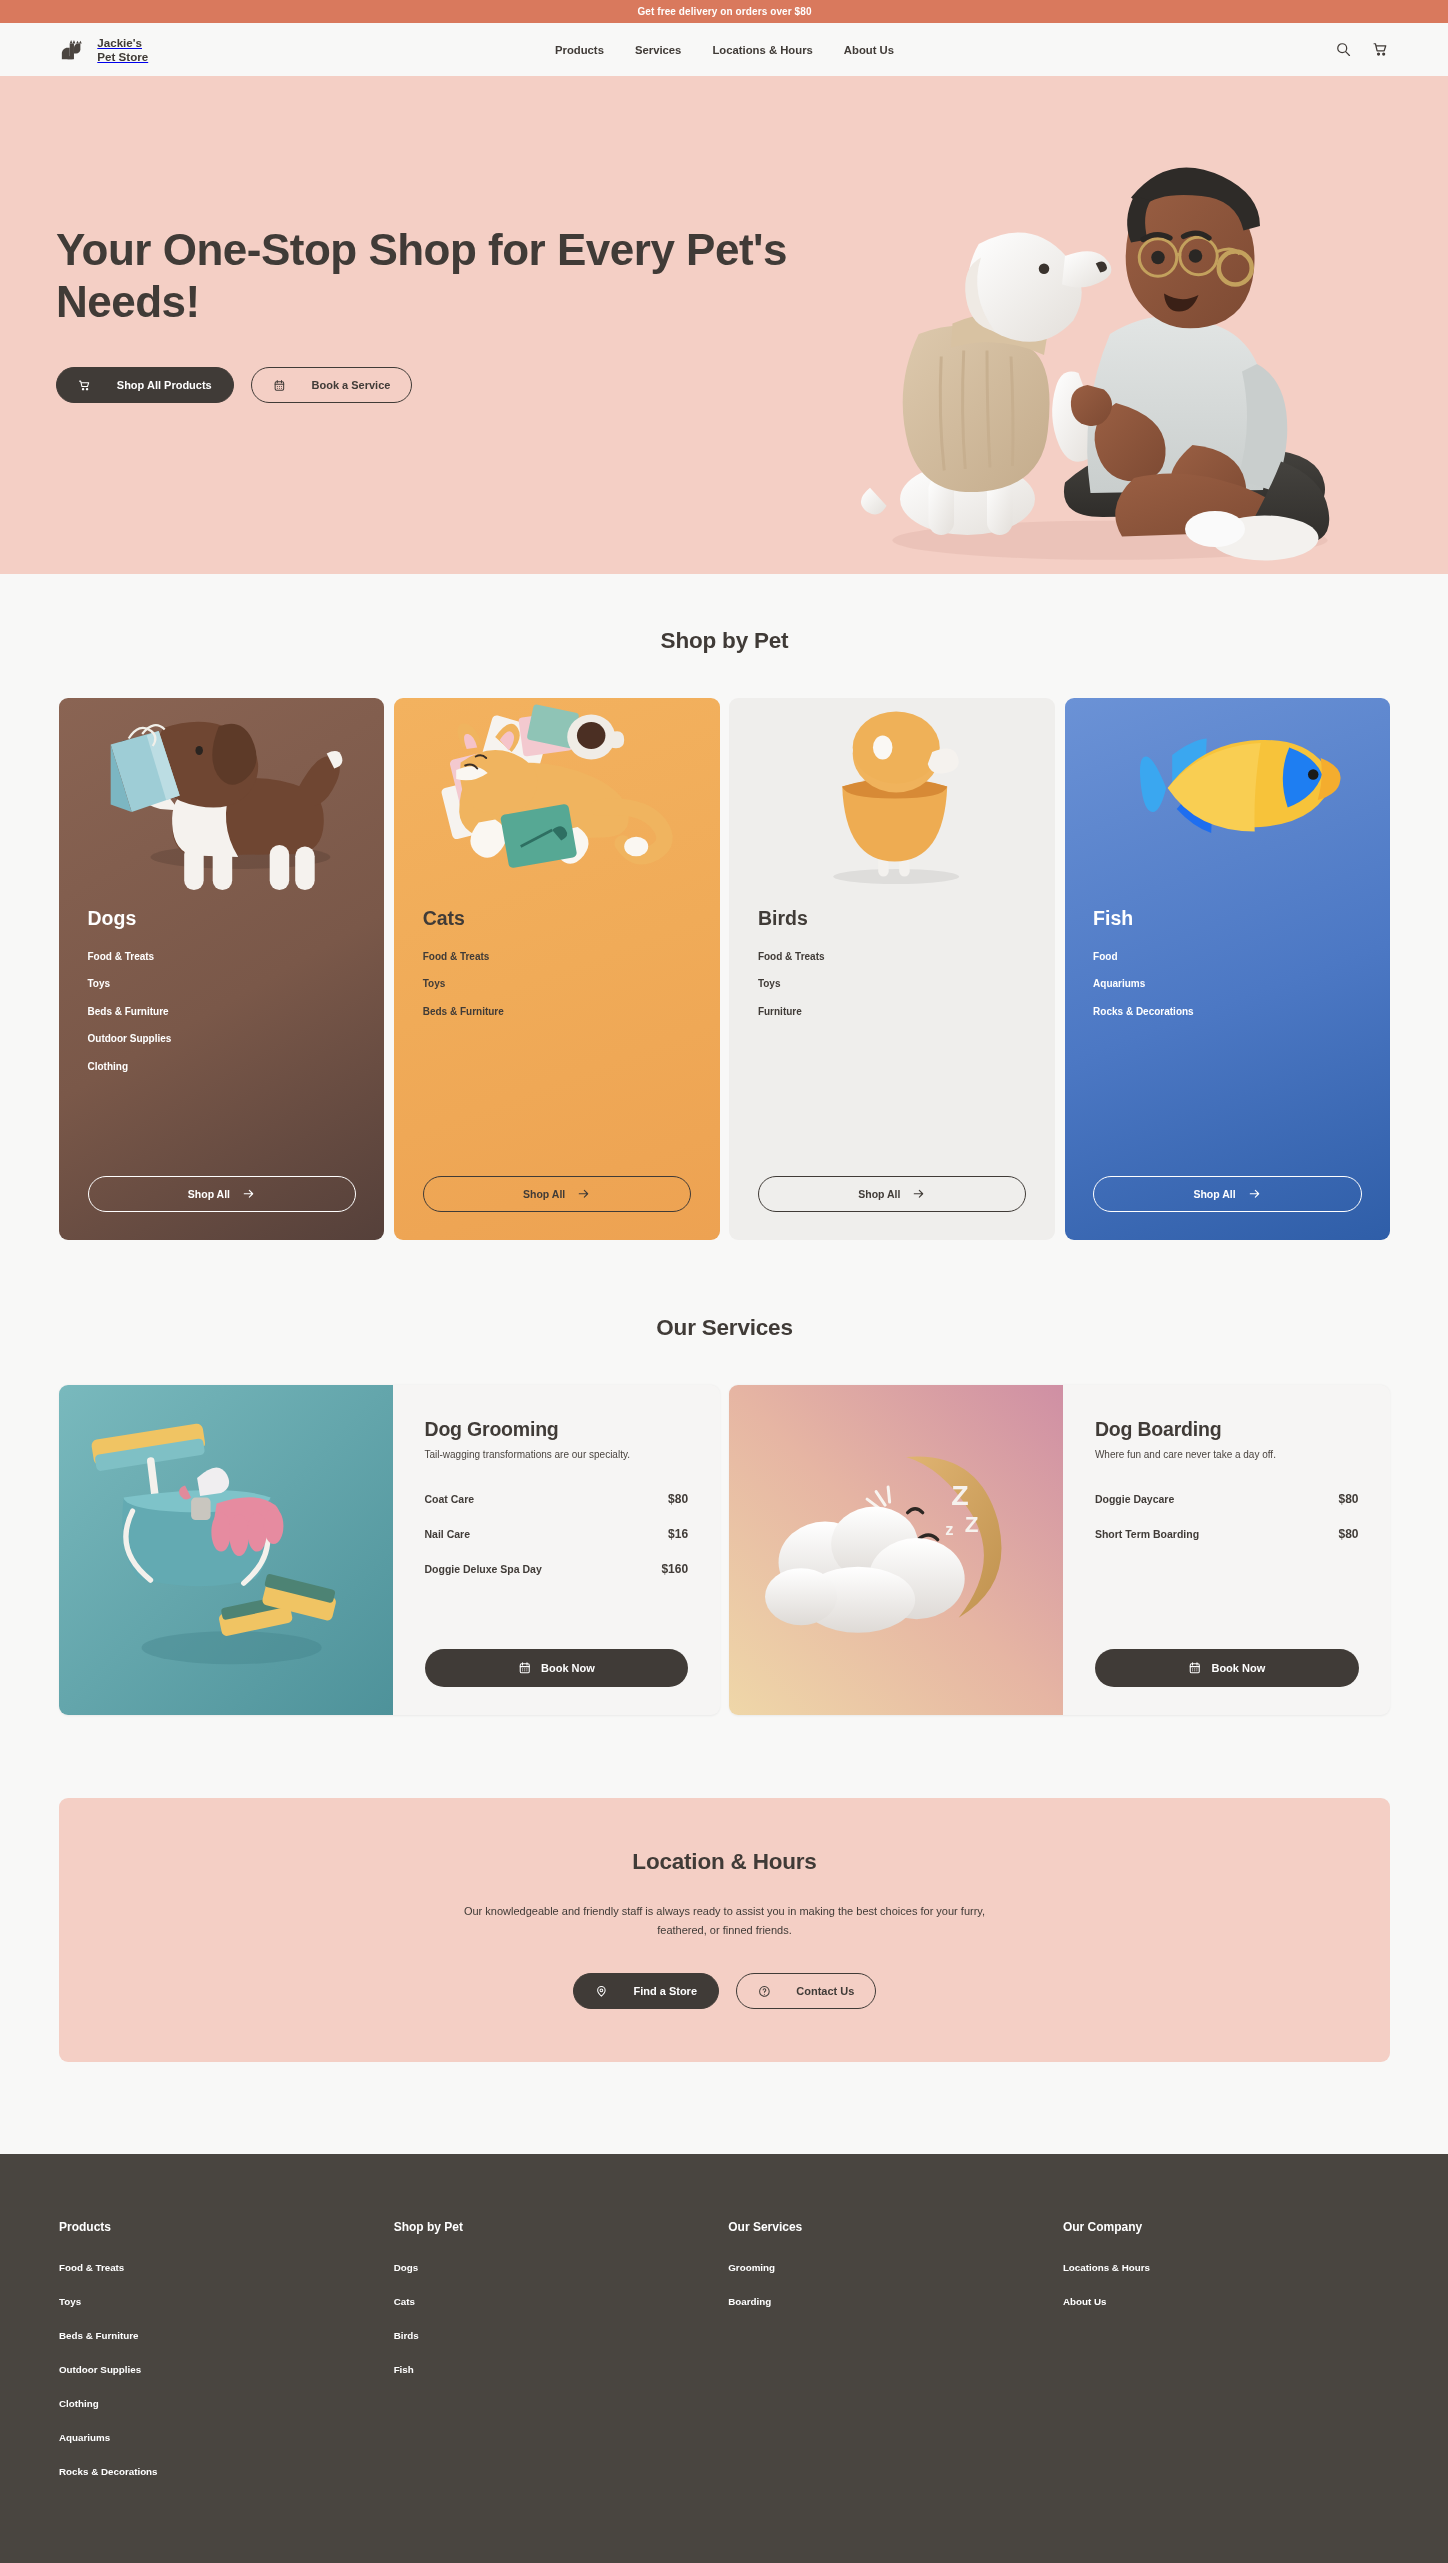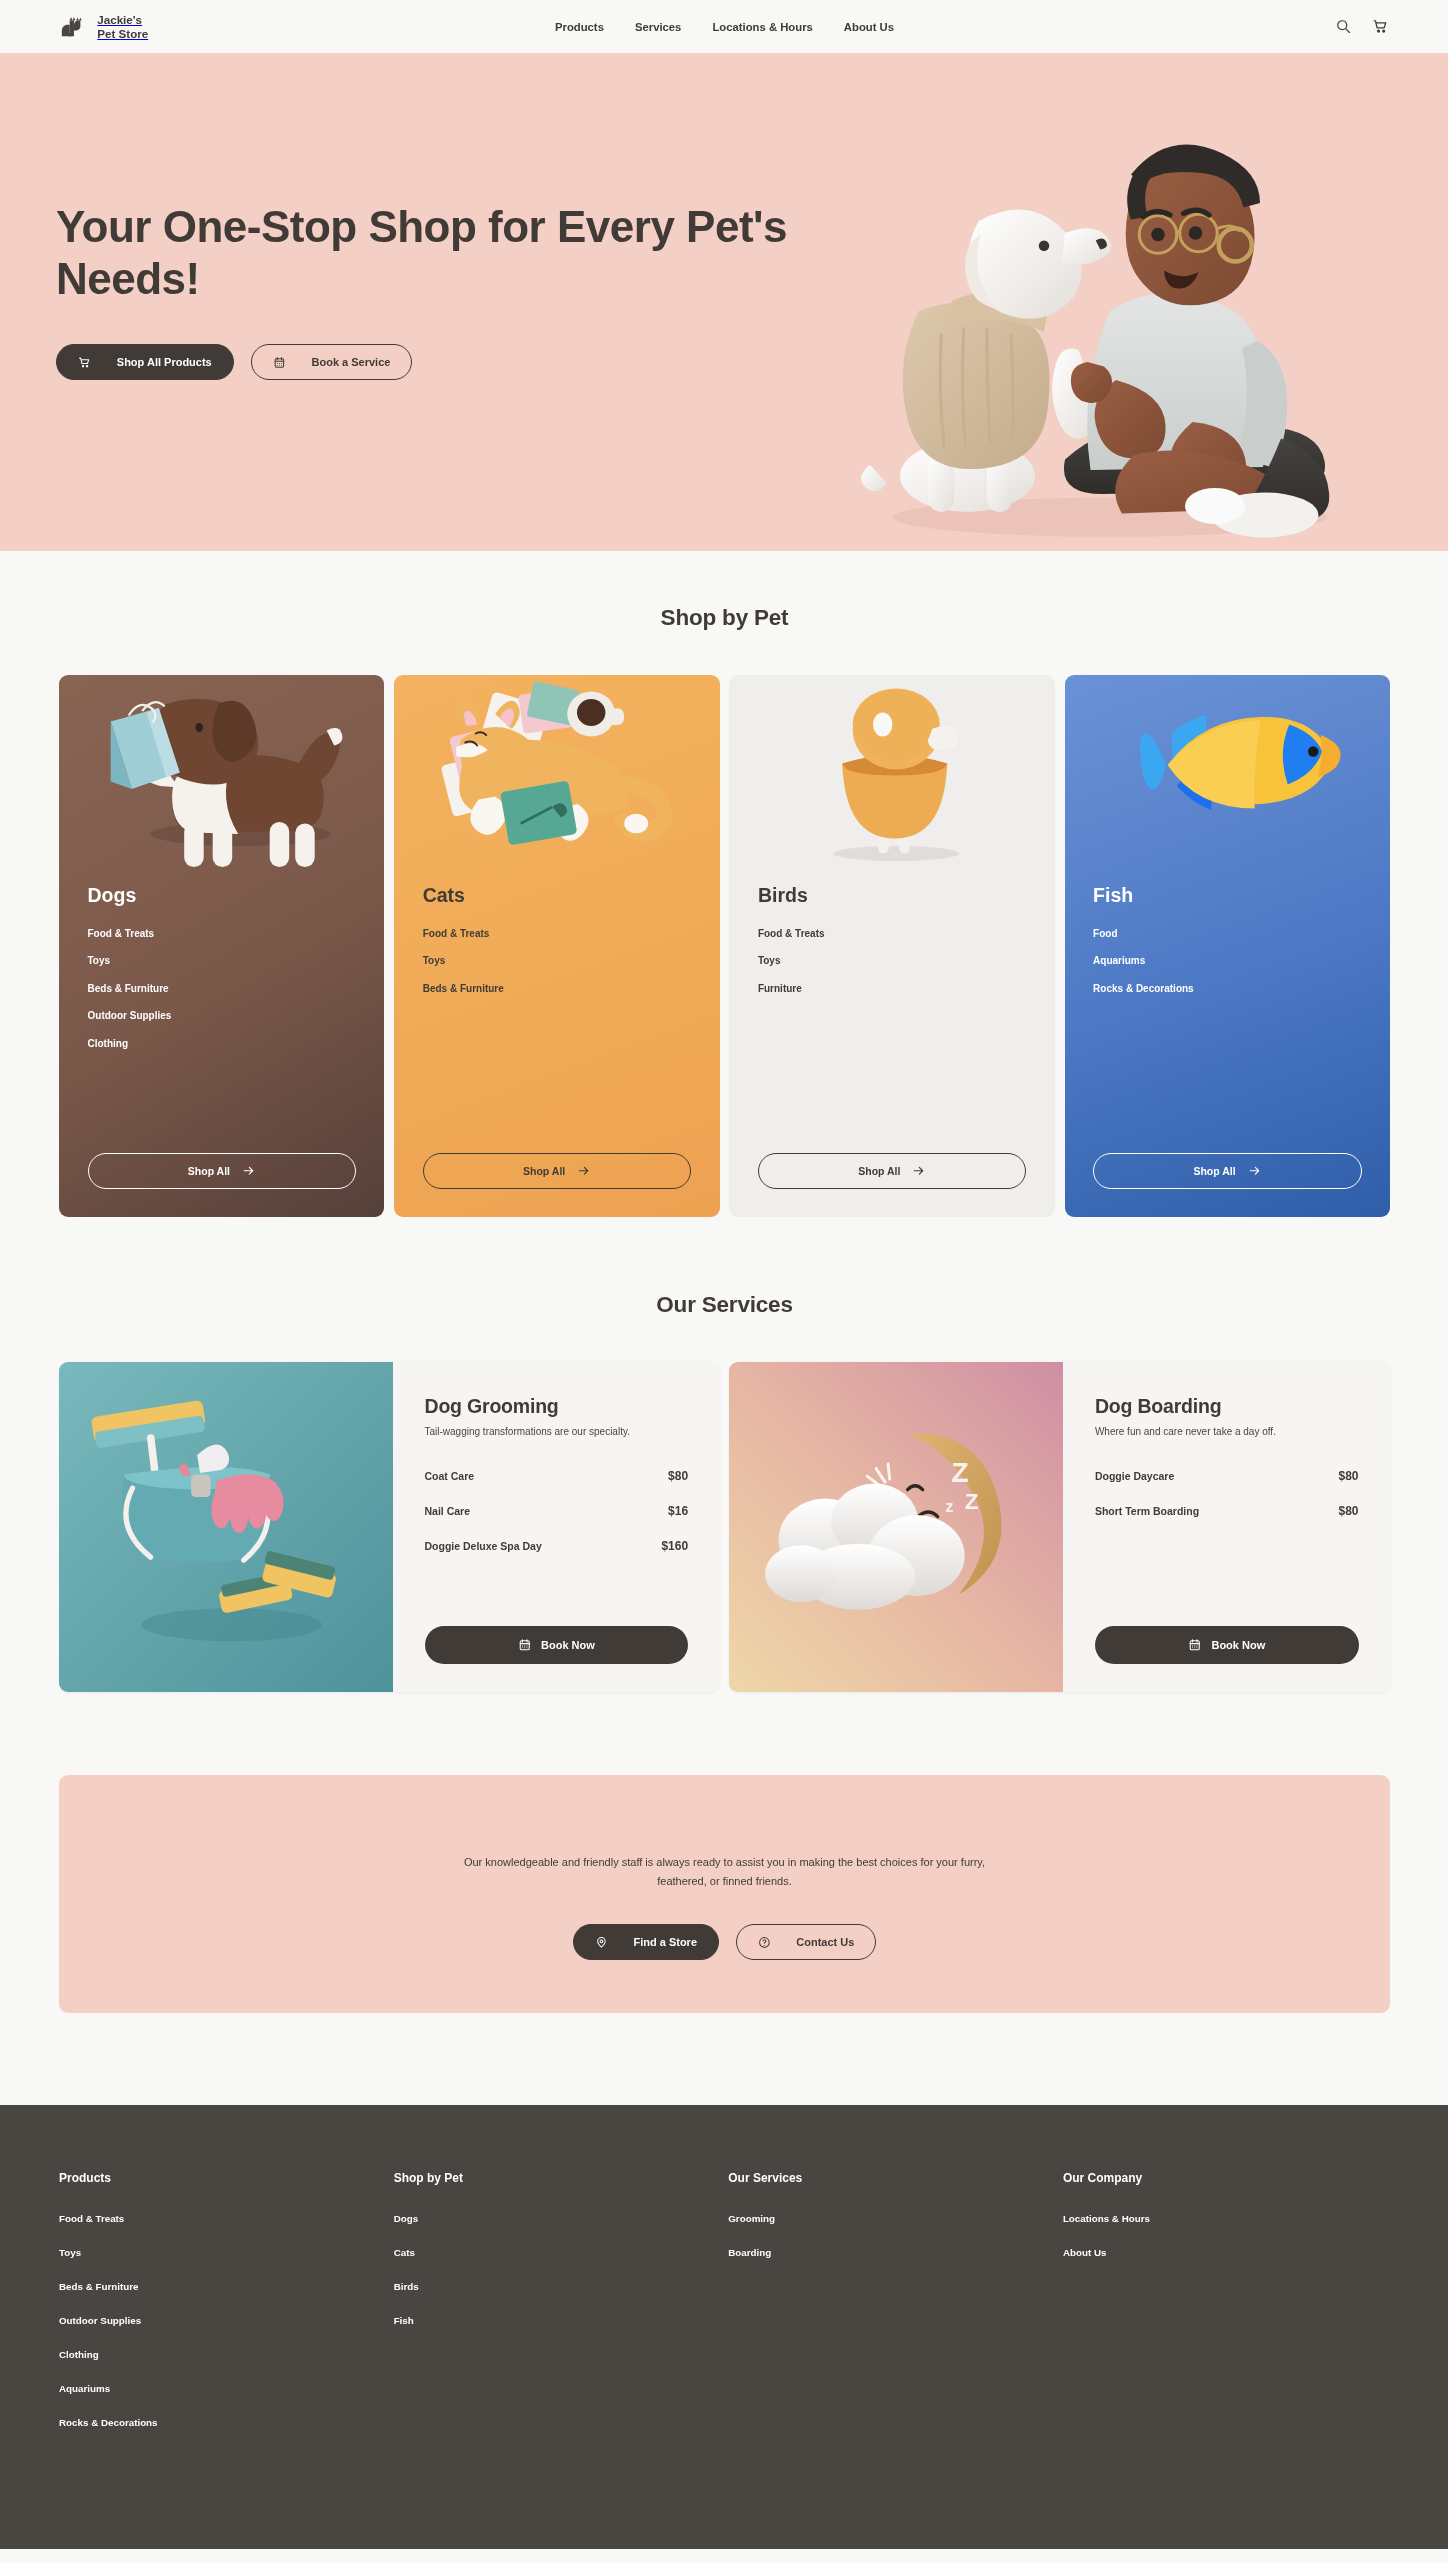--- a/index.html
+++ b/index.html
@@ -158,20 +158,23 @@
   .footer-grid { display:grid; grid-template-columns:repeat(4,1fr); gap:7.5px; }
   .fcol-title { font-size:12px; font-weight:700; margin-bottom:25.5px; }
   .fcol ul { list-style:none; display:flex; flex-direction:column; gap:20px; }
   .fcol a { color:#fff; text-decoration:none; font-size:9.8px; font-weight:700; }
 </style>
 </head>
 <body>
 
 <div class="page">
 
+  <div class="promo">
+    <span>Get free delivery on orders over $80</span>
+  </div>
 
   <header class="header">
     <a class="brand" href="#">
       <span class="brand-mark">
         <svg viewBox="0 0 40 40" width="28.5" height="28.5" aria-hidden="true">
           <path d="M4 26c0-4.4 3.6-8 8-8h3v16H4V26z" fill="#4b4540"></path>
           <path d="M15 12h6v22h-6z" fill="#4b4540"></path>
           <path d="M21 18c0-3.3 2.7-6 6-6h3v8c0 3.3-2.7 6-6 6h-3v-8z" fill="#4b4540"></path>
           <path d="M15 12l2-5 2 5zM19 12l2-5 2 5z" fill="#4b4540"></path>
           <path d="M24 12l2-4 2 4zM28 12l2-4 2 4z" fill="#4b4540"></path>
@@ -602,20 +605,21 @@
             </span>
             <span>Book Now</span>
           </button>
         </div>
       </article>
     </div>
   </section>
 
   <section class="section location-wrap">
     <div class="location-box">
+      <h2 class="location-title">Location &amp; Hours</h2>
       <p class="location-text">Our knowledgeable and friendly staff is always ready to assist you in making the best choices for your furry, feathered, or finned friends.</p>
       <div class="location-actions">
         <a class="btn btn-dark" href="#">
           <span>
             <svg viewBox="0 0 24 24" width="12.8" height="12.8" fill="none" stroke="#fff" stroke-width="1.9" stroke-linecap="round" stroke-linejoin="round">
               <path d="M12 21s7-6.3 7-11a7 7 0 10-14 0c0 4.7 7 11 7 11z"></path>
                 <circle cx="12" cy="10" r="2.6"></circle>
             </svg>
           </span>
           <span>Find a Store</span>

